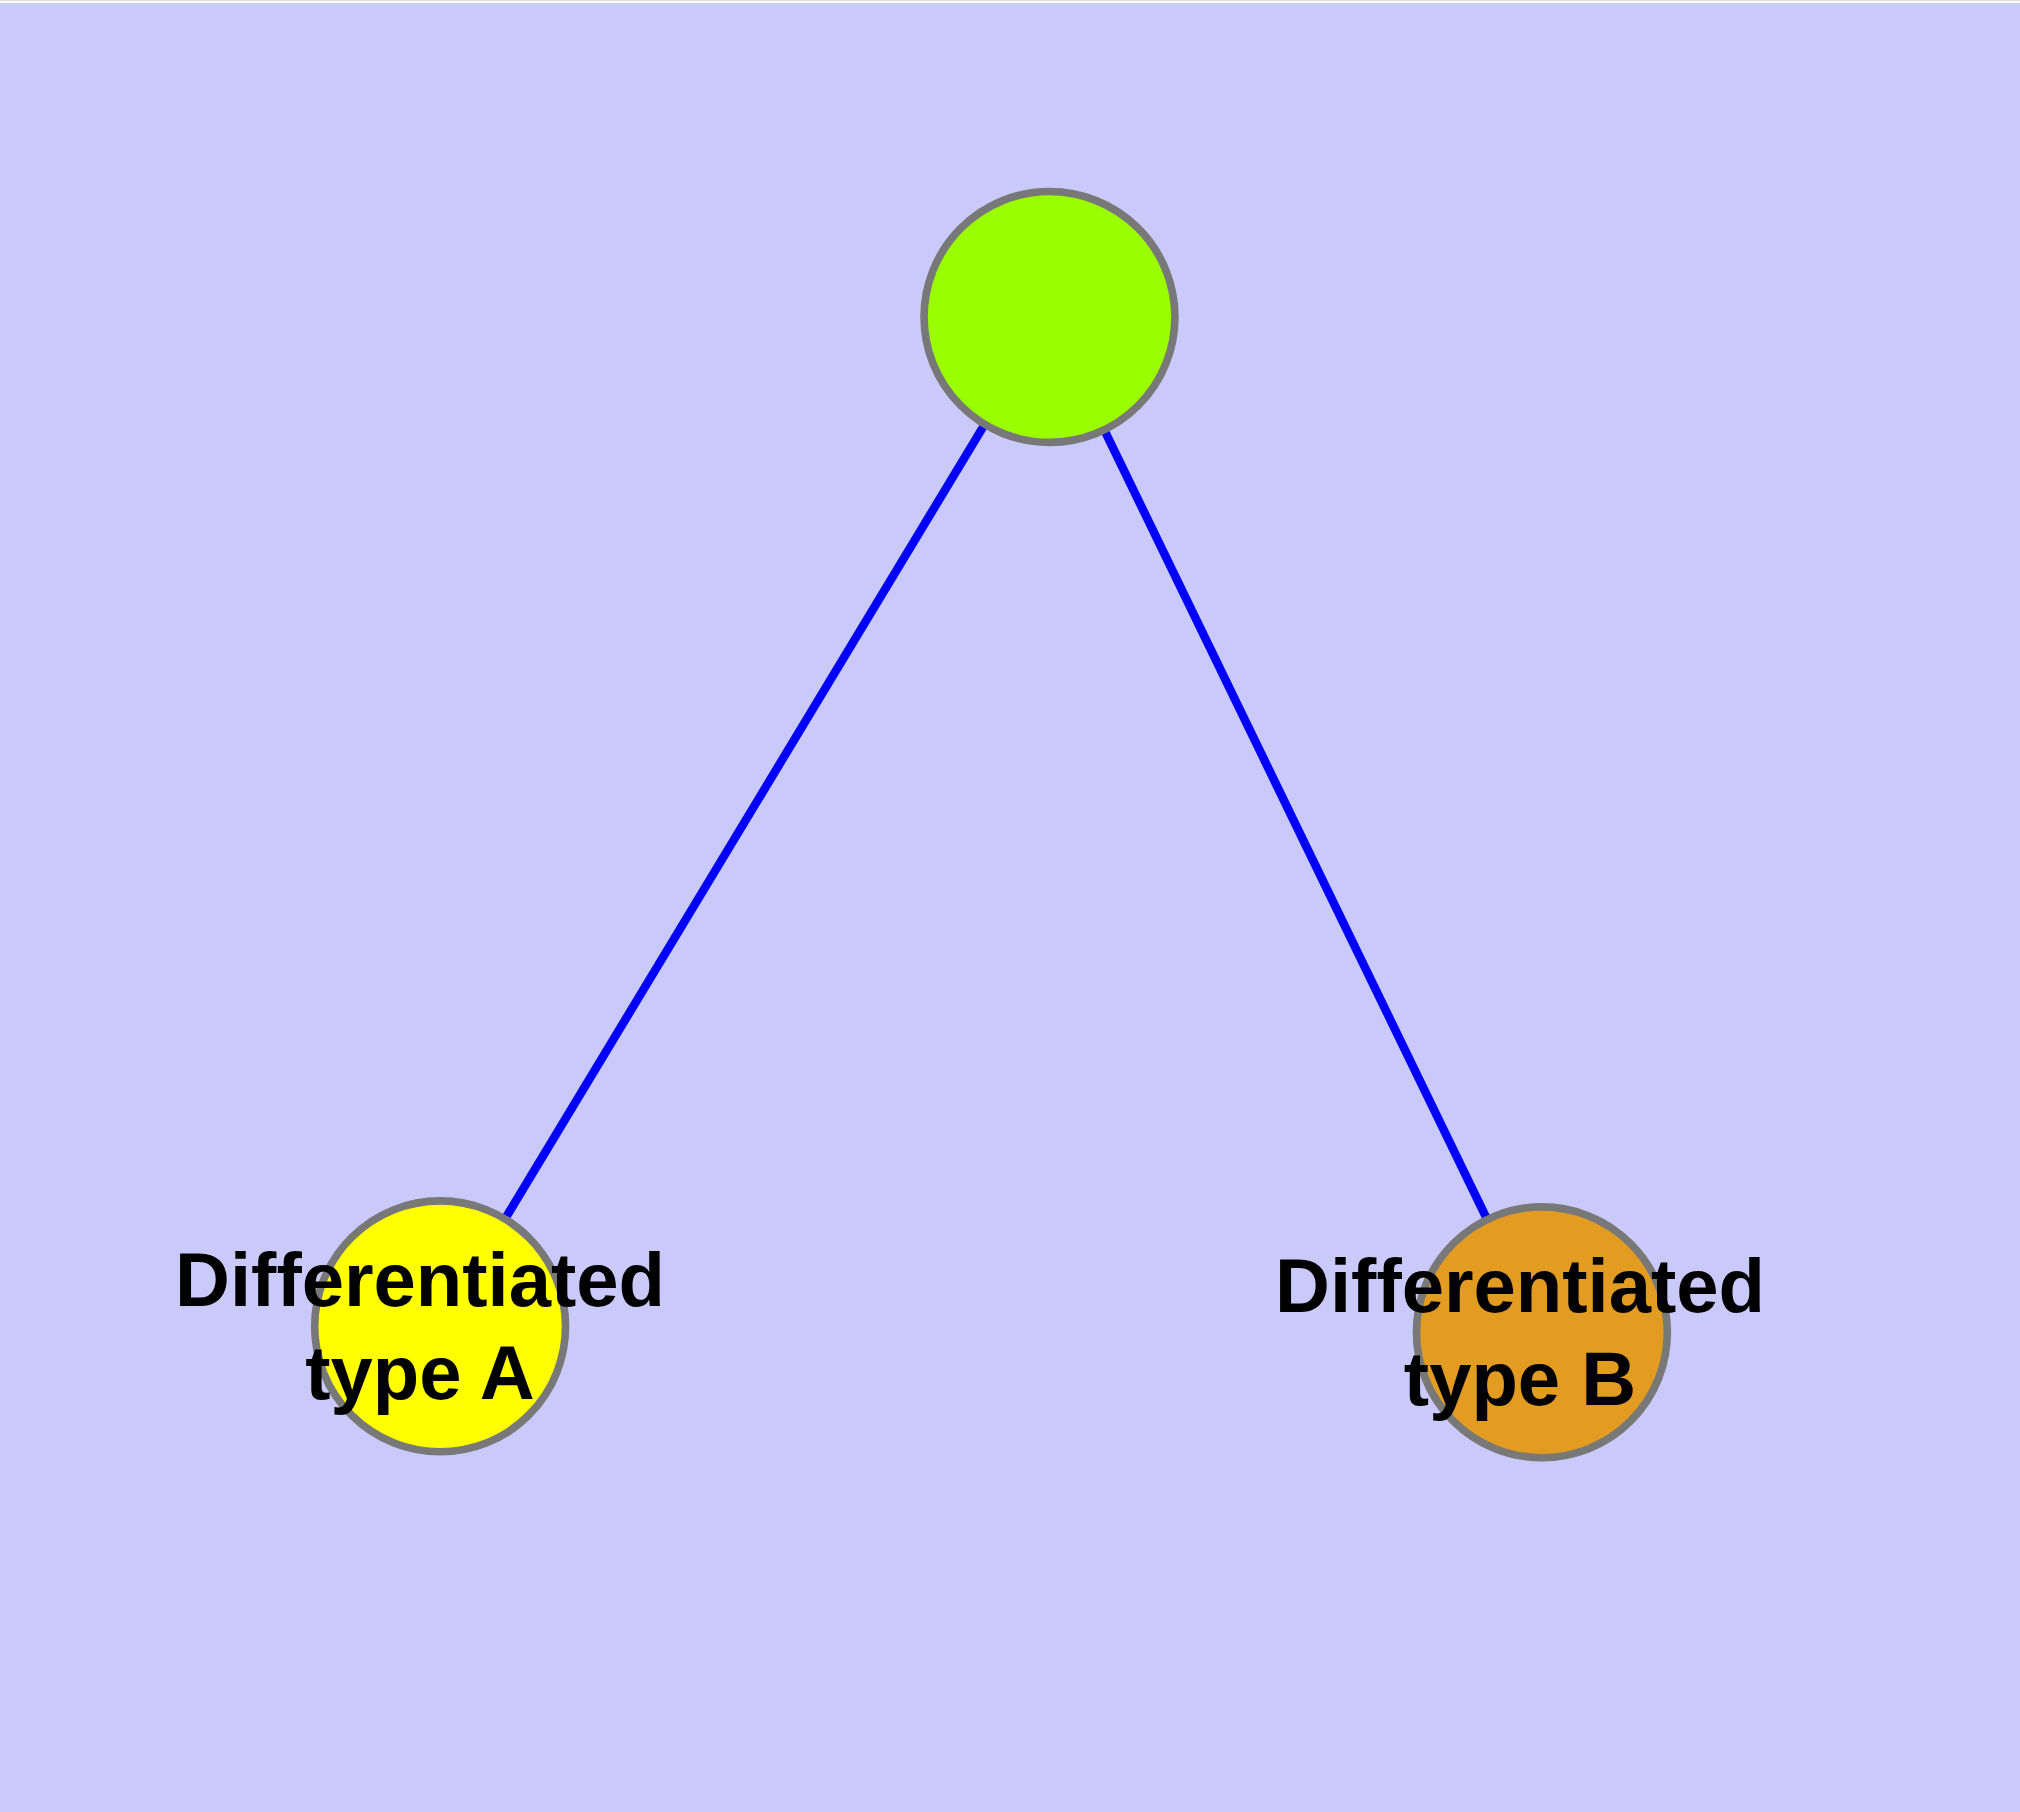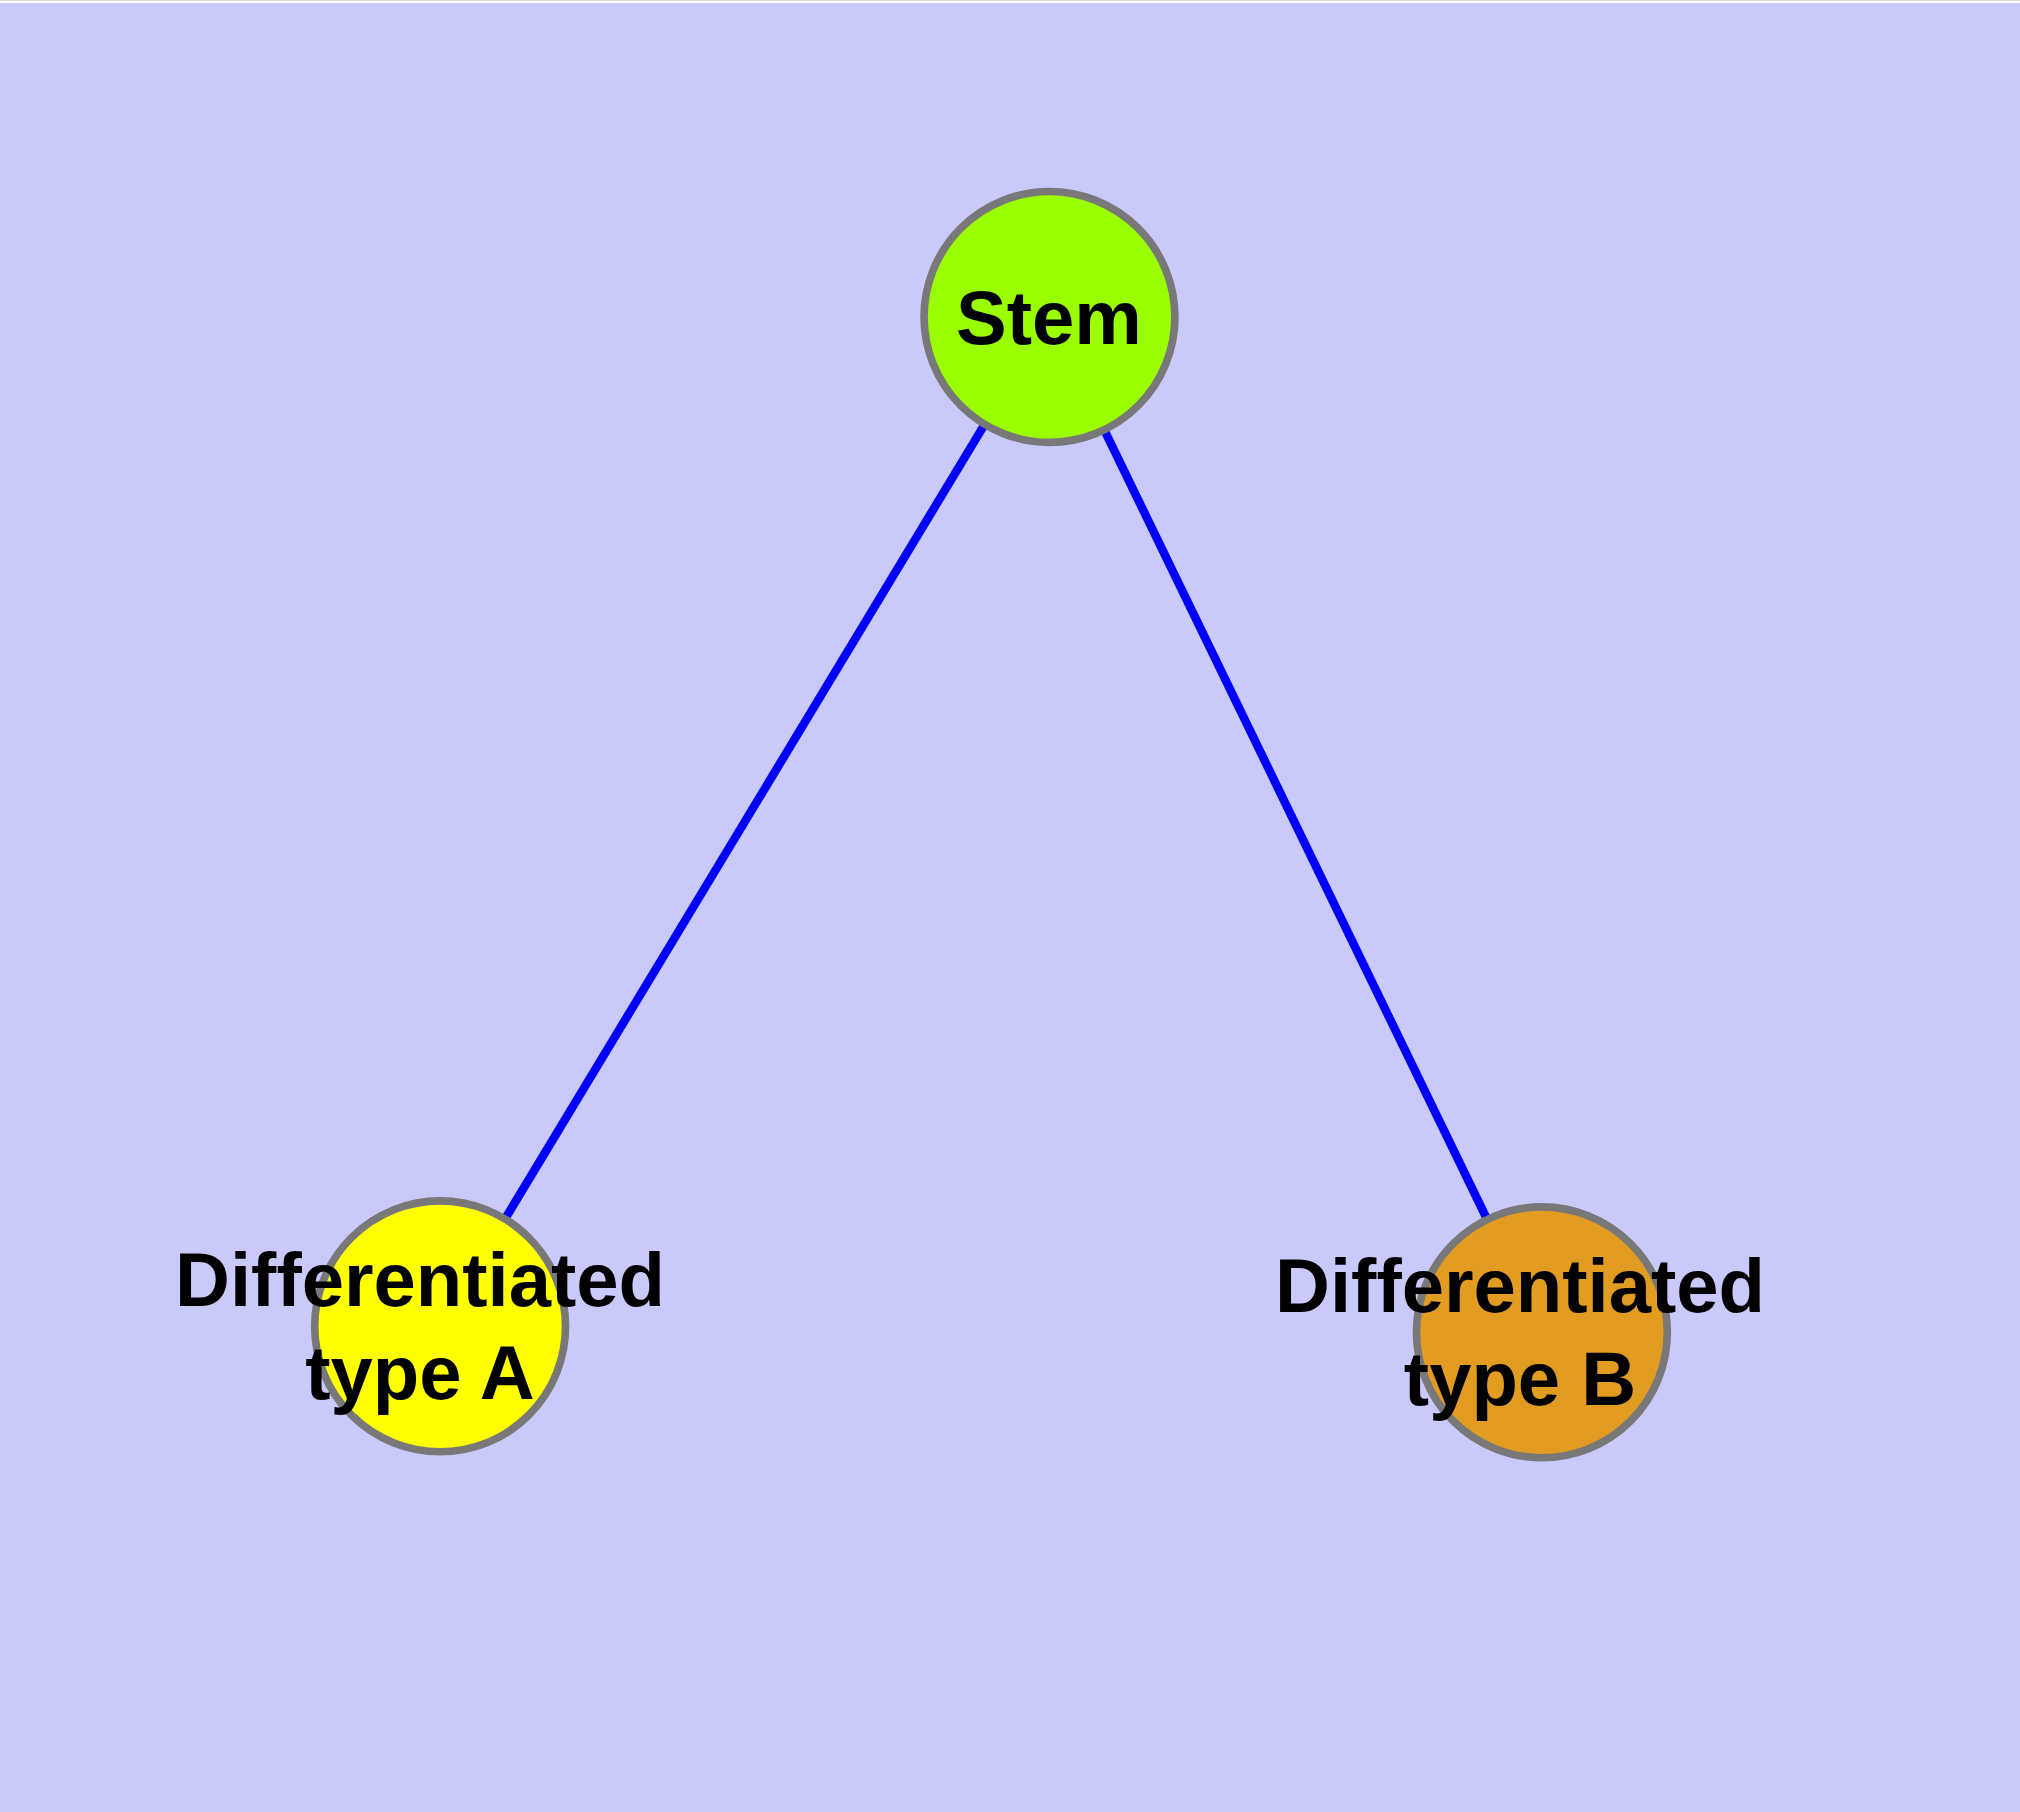--- a/index.html
+++ b/index.html
@@ -61,21 +61,20 @@
   <svg class="graph-svg" viewBox="0 0 2384 2138">
 
     <line x1="1238" y1="374" x2="519" y2="1565" stroke-width="10" stroke="#0000FA"></line>
     <line x1="1238" y1="374" x2="1819" y2="1572" stroke-width="10" stroke="#0000FA"></line>
 
     <circle cx="1238" cy="374" r="148" stroke-width="9" fill="#9AFE00" stroke="#787878"></circle>
     <circle cx="519" cy="1565" r="148" stroke-width="9" fill="#FFFF00" stroke="#787878"></circle>
     <circle cx="1819" cy="1572" r="148" stroke-width="9" fill="#E39C22" stroke="#787878"></circle>
   </svg>
 
-  <div class="node-label label-stem" data-bind="graph.nodes.0.label" data-bind-style="color:figure.text_color" style="color: rgb(0, 0, 0);">Stem</div>
 
   <div class="node-label label-type-a" data-bind="graph.nodes.1.label" data-bind-style="color:figure.text_color" style="color: rgb(0, 0, 0);">Differentiated
 type A</div>
 
   <div class="node-label label-type-b" data-bind="graph.nodes.2.label" data-bind-style="color:figure.text_color" style="color: rgb(0, 0, 0);">Differentiated
 type B</div>
 </div>
 
 
 </body></html>

